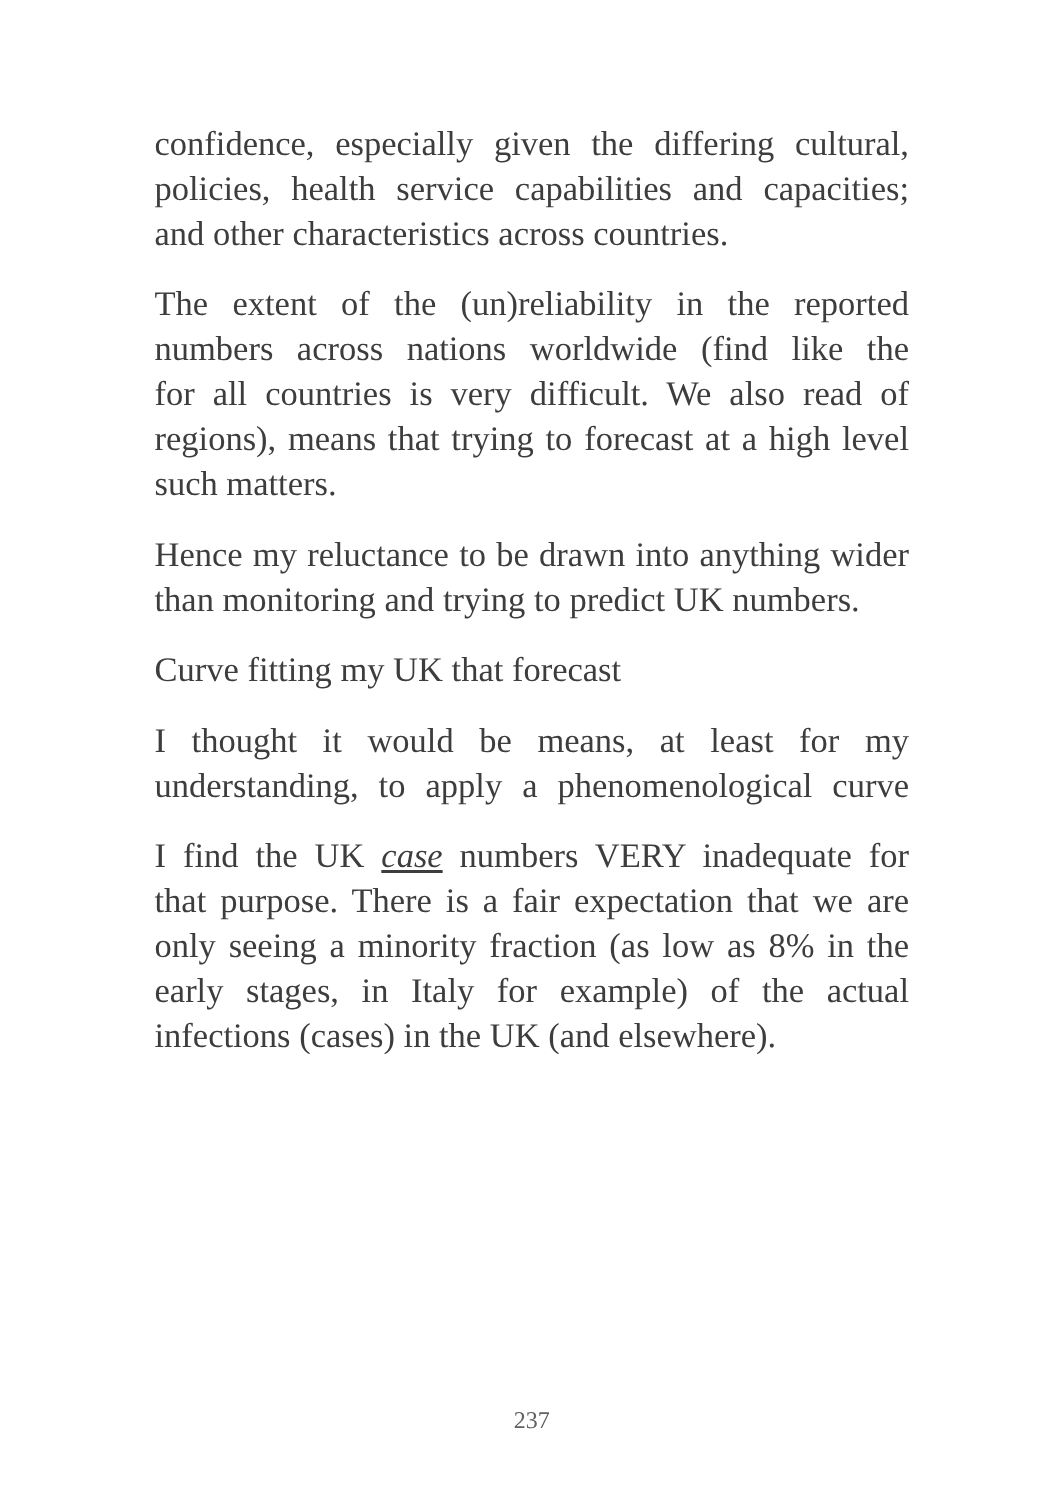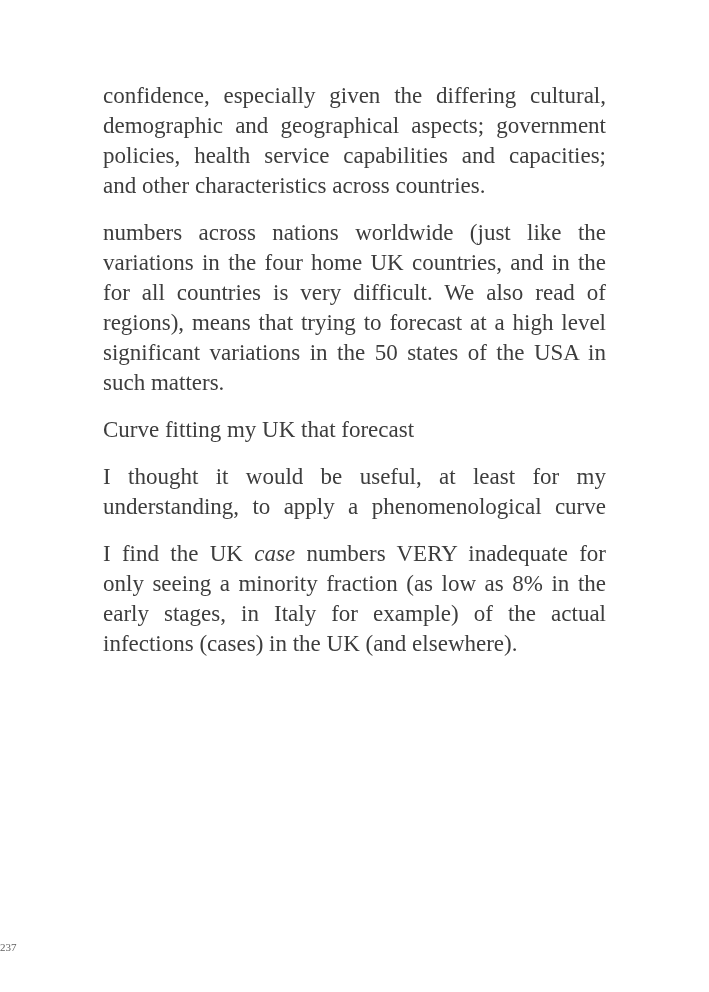--- a/index.html
+++ b/index.html
@@ -30,58 +30,62 @@
   .line {
     font-size: 23px;
     line-height: 30px;
     color: var(--text-color, #3d3d3d);
     text-align: justify;
     text-align-last: justify;
   }
   .line.final {
     text-align-last: left;
   }
-  .line em { font-style: italic; }
+  .line em { font-style: italic; text-decoration: underline; }
   .page-number {
     position: absolute;
     left: 0;
     top: 940px;
     width: 100%;
-    font-size: 11px;
+    text-align: center;
+    font-size: 16px;
     line-height: 15px;
     color: var(--pgnum-color, #616161);
   }
 </style>
 </head>
 <body>
 
 <div class="page">
   <div class="text-column">
       <div class="para">
         <div class="line"><span>confidence, especially given the differing cultural,</span></div>
-        <div class="line"><span>demographic and geographical aspects; government</span></div>
         <div class="line"><span>policies, health service capabilities and capacities;</span></div>
         <div class="line final"><span>and other characteristics across countries.</span></div>
       </div>
       <div class="para">
-        <div class="line"><span>numbers across nations worldwide (just like the</span></div>
-        <div class="line"><span>variations in the four home UK countries, and in the</span></div>
+        <div class="line"><span>The extent of the (un)reliability in the reported</span></div>
+        <div class="line"><span>numbers across nations worldwide (find like the</span></div>
         <div class="line"><span>for all countries is very difficult. We also read of</span></div>
         <div class="line"><span>regions), means that trying to forecast at a high level</span></div>
-        <div class="line"><span>significant variations in the 50 states of the USA in</span></div>
         <div class="line final"><span>such matters.</span></div>
+      </div>
+      <div class="para">
+        <div class="line"><span>Hence my reluctance to be drawn into anything wider</span></div>
+        <div class="line final"><span>than monitoring and trying to predict UK numbers.</span></div>
       </div>
       <div class="para">
         <div class="line final"><span>Curve fitting my UK that forecast</span></div>
       </div>
       <div class="para">
-        <div class="line"><span>I thought it would be useful, at least for my</span></div>
+        <div class="line"><span>I thought it would be means, at least for my</span></div>
         <div class="line"><span>understanding, to apply a phenomenological curve</span></div>
       </div>
       <div class="para">
         <div class="line"><span>I find the UK </span><em>case</em><span> numbers VERY inadequate for</span></div>
+        <div class="line"><span>that purpose. There is a fair expectation that we are</span></div>
         <div class="line"><span>only seeing a minority fraction (as low as 8% in the</span></div>
         <div class="line"><span>early stages, in Italy for example) of the actual</span></div>
         <div class="line final"><span>infections (cases) in the UK (and elsewhere).</span></div>
       </div>
     </div>
   <div class="page-number">237</div>
 </div>
 
 </body></html>

